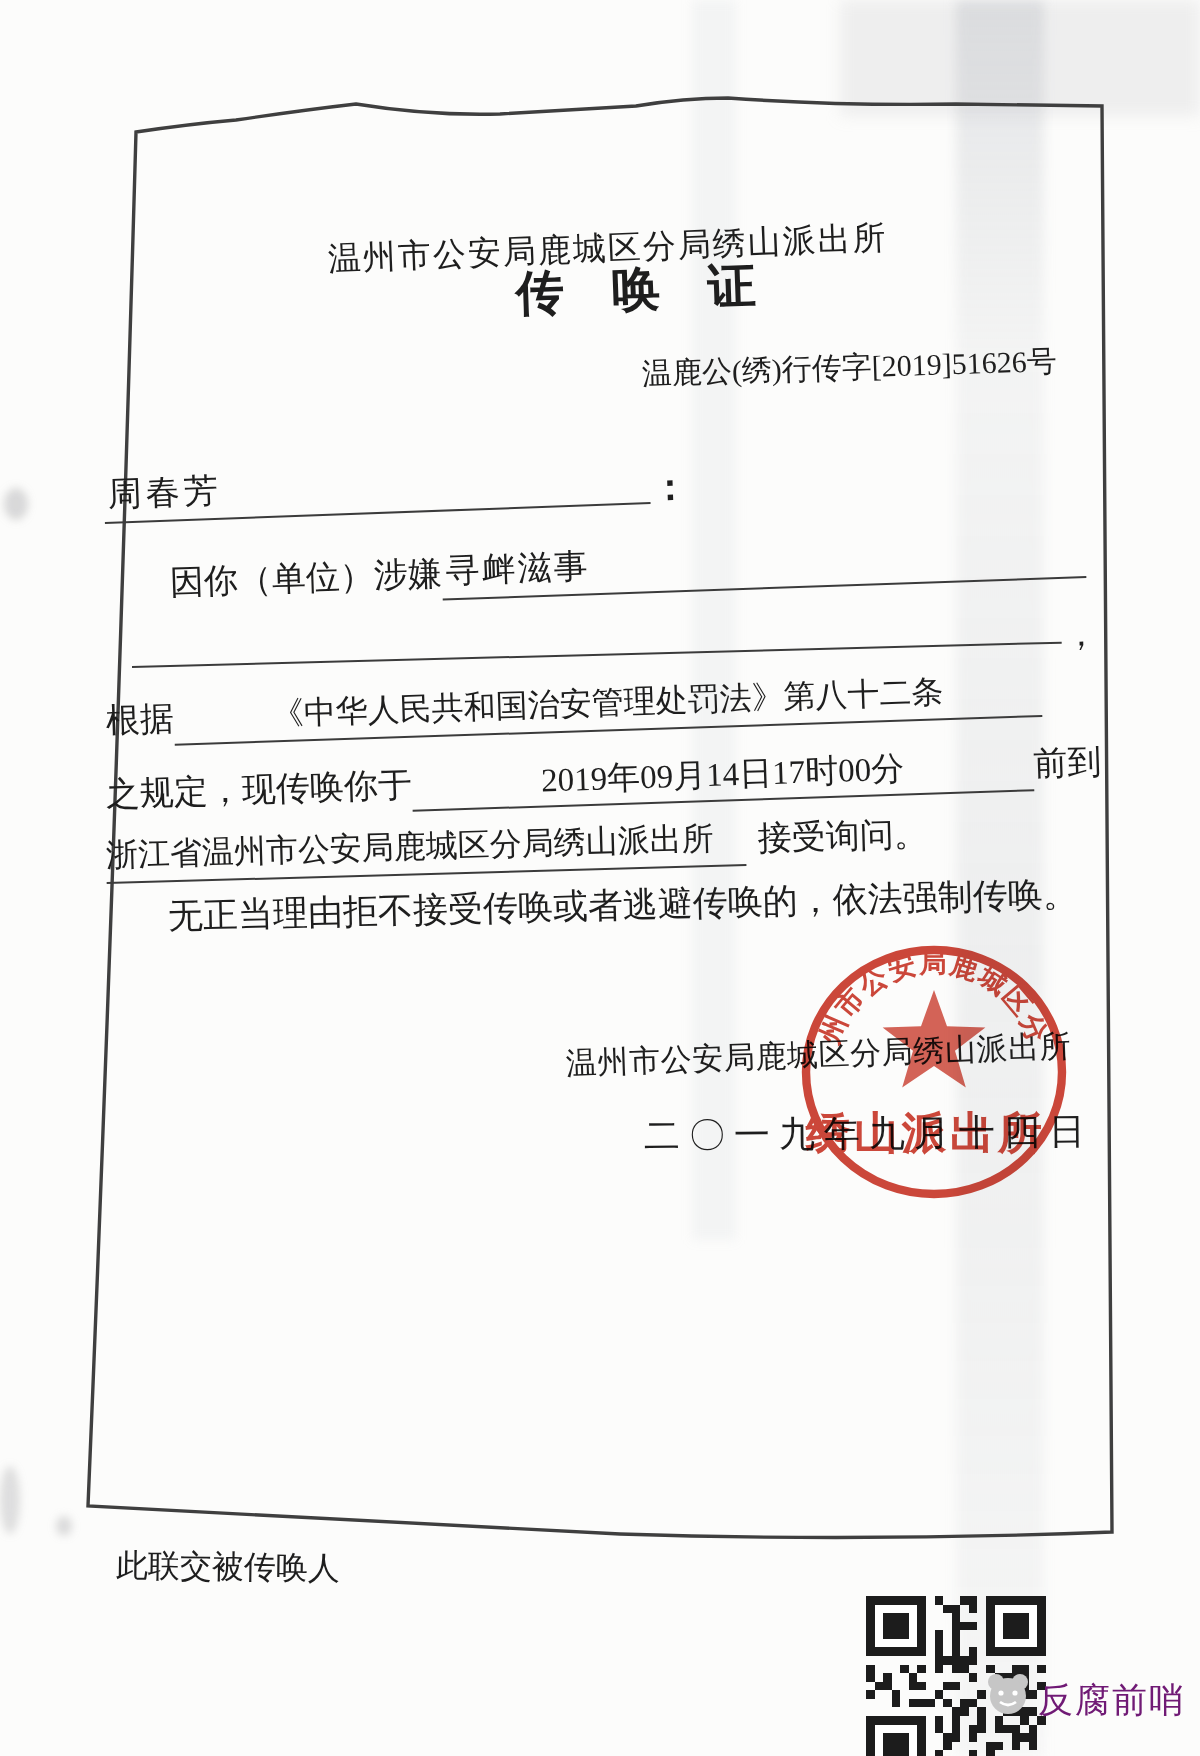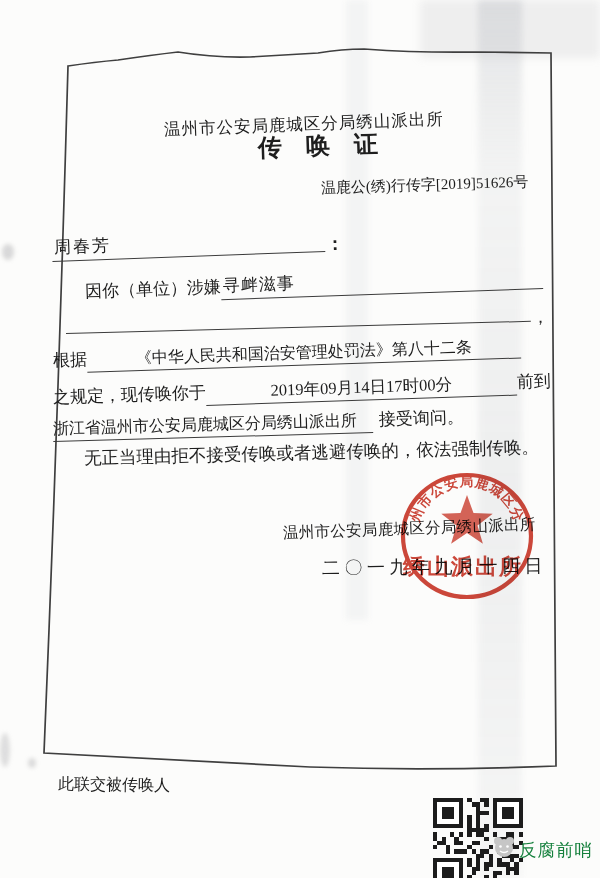--- a/index.html
+++ b/index.html
@@ -19,21 +19,21 @@
   .band{position:absolute;pointer-events:none;}
   #bandA{left:478px;top:0;width:44px;height:878px;filter:blur(3px);
     background:linear-gradient(180deg,rgba(167,172,180,.28),rgba(167,172,180,.10) 20%,rgba(167,172,180,.16) 55%,rgba(167,172,180,.08));}
   #bandB{left:346px;top:0;width:22px;height:620px;background:rgba(170,175,182,.10);filter:blur(3px);}
   #topwash{left:420px;top:0;width:180px;height:58px;background:rgba(175,178,184,.18);filter:blur(4px);}
   .smudge{position:absolute;border-radius:50%;filter:blur(2px);}
   #sm1{left:2px;top:244px;width:12px;height:16px;background:rgba(110,110,115,.25);}
   #sm2{left:0;top:733px;width:10px;height:34px;background:rgba(120,120,125,.22);}
   #sm3{left:28px;top:758px;width:8px;height:10px;background:rgba(120,120,125,.25);}
   #stamp{mix-blend-mode:multiply;opacity:.9;}
-  #watermark-text{color:#15803d;letter-spacing:1px;font-size:17.5px;font-family:Liberation Serif, serif;}
+  #watermark-text{color:#701a75;letter-spacing:1px;font-size:17.5px;font-family:Liberation Serif, serif;}
 </style>
 </head>
 <body>
 
 <div class="band" id="bandA"></div>
 <div class="band" id="bandB"></div>
 <div class="band" id="topwash"></div>
 <div class="smudge" id="sm1"></div>
 <div class="smudge" id="sm2"></div>
 <div class="smudge" id="sm3"></div>

